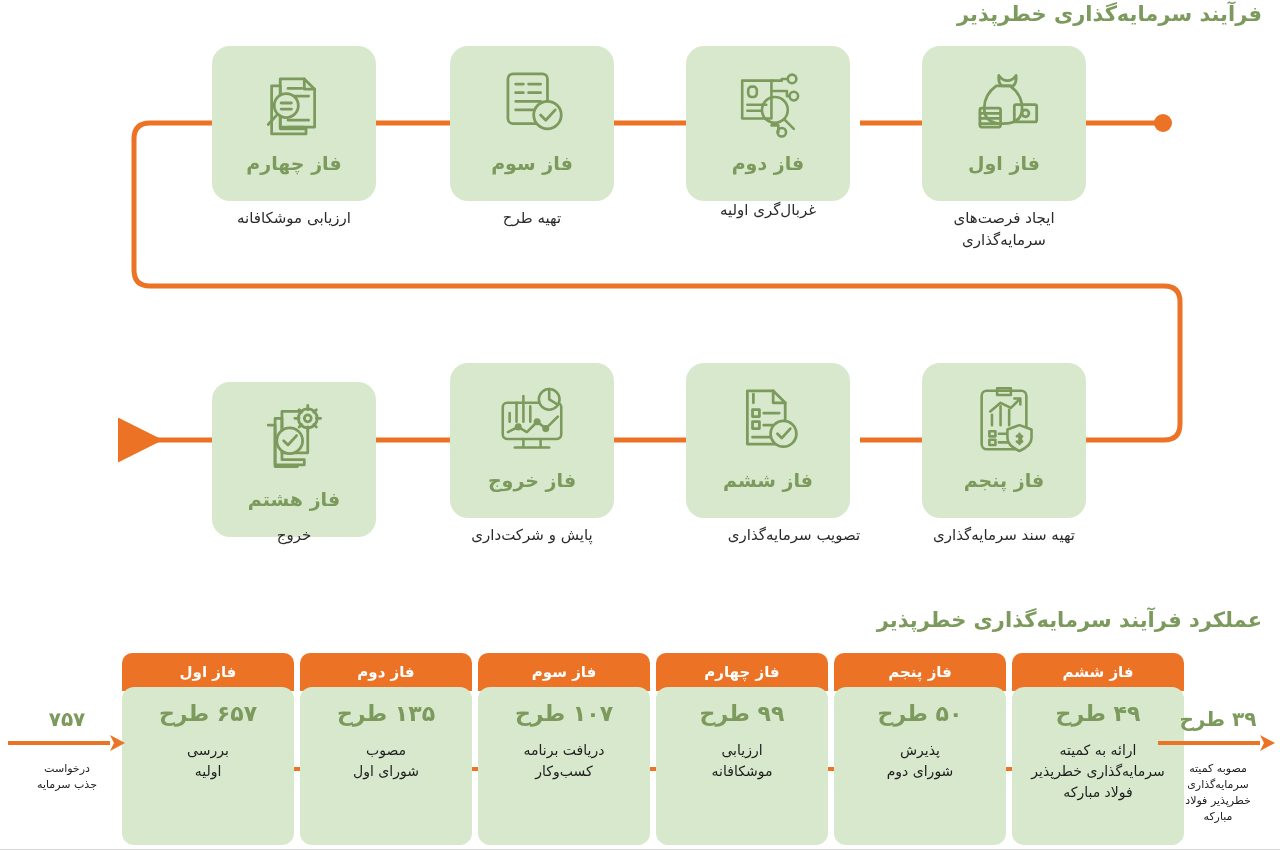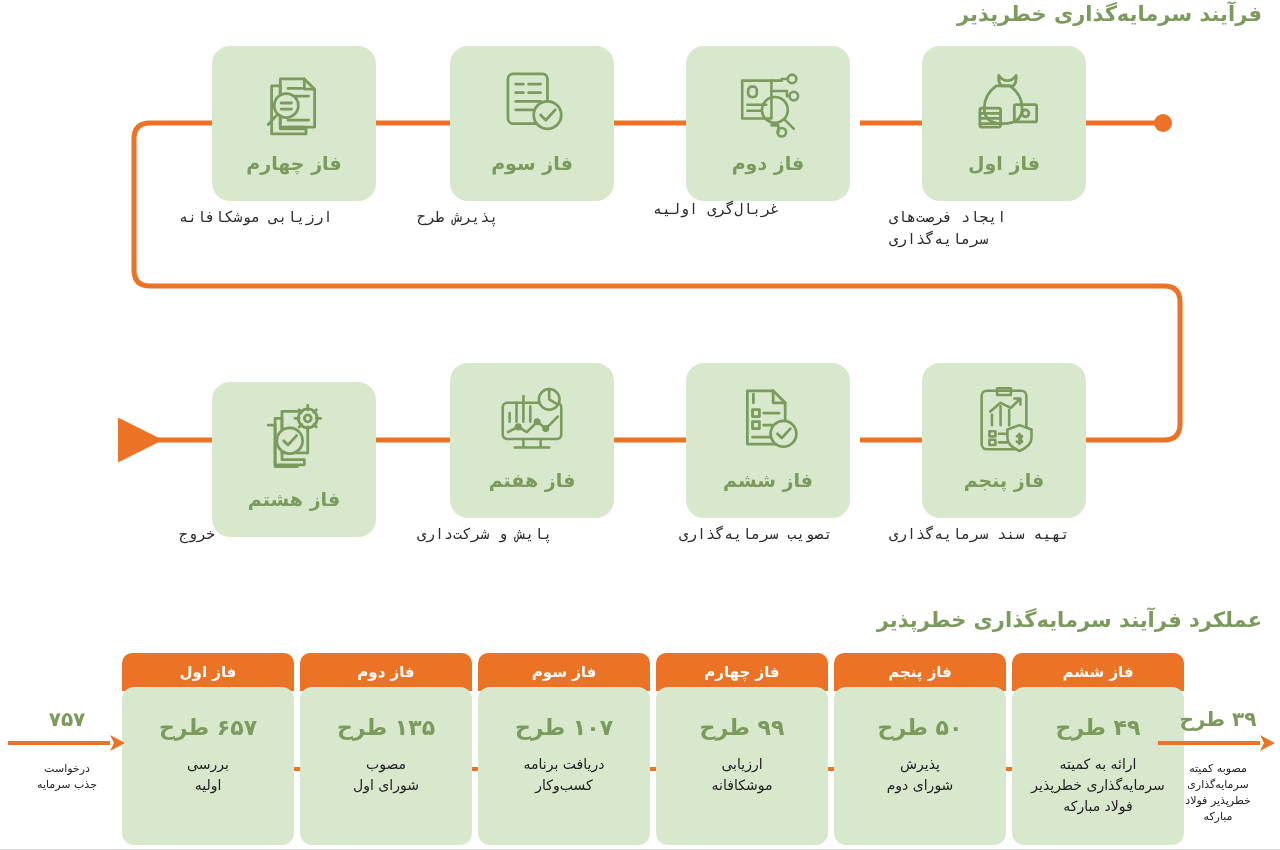--- a/index.html
+++ b/index.html
@@ -27,38 +27,38 @@
     background:#d8e8cd;border-radius:18px;
     display:flex;flex-direction:column;align-items:center;
     justify-content:flex-start;box-sizing:border-box;padding-top:14px;
   }
   .phase-icon{width:86px;height:86px;display:block;}
   .phase-name{
     color:#7b9a5c;font-size:19px;font-weight:bold;
     margin-top:6px;direction:rtl;white-space:nowrap;
   }
   .phase-caption{
-    position:absolute;width:230px;text-align:left;
-    color:#2b2b2b;font-size:15px;line-height:1.45;direction:rtl;font-family:Liberation Mono, monospace;
+    position:absolute;width:230px;text-align:center;
+    color:#2b2b2b;font-size:15px;line-height:1.45;direction:rtl;
   }
 
   
   #funnel{position:absolute;left:0;top:645px;width:1280px;height:205px;}
   .funnel-col{
     position:absolute;top:8px;width:172px;
   }
   .funnel-head{
     background:#ec7325;color:#ffffff;font-size:15px;font-weight:bold;
     height:38px;line-height:38px;text-align:center;
     border-radius:10px 10px 0 0;direction:rtl;
   }
   .funnel-body{
     background:#d8e8cd;border-radius:12px;
     min-height:158px;box-sizing:border-box;
-    padding:28px 8px 10px;text-align:center;direction:rtl;
+    padding:14px 8px 10px;text-align:center;direction:rtl;
     margin-top:-4px;
   }
   .funnel-count{
     color:#7b9a5c;font-size:22px;font-weight:bold;margin-bottom:14px;
     white-space:nowrap;
   }
   .funnel-label{
     color:#1d1d1d;font-size:14px;line-height:1.5;
   }
   .funnel-connector{
@@ -144,21 +144,21 @@
     <svg class="phase-icon" viewBox="0 0 100 100">
       <g fill="none" stroke="#7b9a5c" stroke-width="3.2" stroke-linecap="round" stroke-linejoin="round">
         <rect x="22" y="16" width="46" height="58" rx="6"></rect>
         <path d="M31 28 h9 M46 28 h14 M31 38 h9 M46 38 h14 M31 48 h29 M31 58 h20"></path>
         <circle cx="68" cy="64" r="16" fill="#d8e8cd"></circle>
         <path d="M60 64 l6 6 l11 -12"></path>
       </g>
     </svg>
     <div class="phase-name">فاز سوم</div>
   </div>
-  <div class="phase-caption" style="left:417px;top:208px;">پذیرش طرح</div>
+  <div class="phase-caption" style="left:417px;top:208px;">تهیه طرح</div>
 
   <div class="phase-card" style="left:212px;top:46px;">
     <svg class="phase-icon" viewBox="0 0 100 100">
       <g fill="none" stroke="#7b9a5c" stroke-width="3.2" stroke-linecap="round" stroke-linejoin="round">
         <path d="M34 22 h28 l12 12 v44 h-40 z"></path>
         <path d="M62 22 v12 h12"></path>
         <path d="M24 30 h10 v50 h30 v6 h-40 z"></path>
         <path d="M43 33 h16 M43 42 h24 M43 70 h24 M43 78 h18"></path>
         <circle cx="41" cy="53" r="14" fill="#d8e8cd"></circle>
         <path d="M35 50 h12 M35 57 h12"></path>
@@ -212,21 +212,21 @@
         <path d="M40 72 v8 M60 72 v8 M30 82 h40"></path>
         <path d="M24 52 v-10 M32 52 v-22 M40 52 v-30 M48 52 v-18"></path>
         <circle cx="70" cy="26" r="12" fill="#d8e8cd"></circle>
         <path d="M70 26 v-12 M70 26 l10 6"></path>
         <path d="M22 64 L34 58 L44 64 L56 52 L66 60 L80 46"></path>
         <circle cx="34" cy="58" r="2.6" fill="#7b9a5c"></circle>
         <circle cx="56" cy="52" r="2.6" fill="#7b9a5c"></circle>
         <circle cx="66" cy="60" r="2.6" fill="#7b9a5c"></circle>
       </g>
     </svg>
-    <div class="phase-name">فاز هفتم</div>
+    <div class="phase-name">فاز خروج</div>
   </div>
   <div class="phase-caption" style="left:417px;top:525px;">پایش و شرکت‌داری</div>
 
   <div class="phase-card" style="left:212px;top:382px;">
     <svg class="phase-icon" viewBox="0 0 100 100">
       <g fill="none" stroke="#7b9a5c" stroke-width="3.2" stroke-linecap="round" stroke-linejoin="round">
         <path d="M36 18 h30 v48 h-30 z"></path>
         <path d="M28 26 h8 v48 h26 v6 h-34 z"></path>
         <path d="M20 34 h8 v48 h26"></path>
         <circle cx="66" cy="26" r="11" fill="#d8e8cd"></circle>

